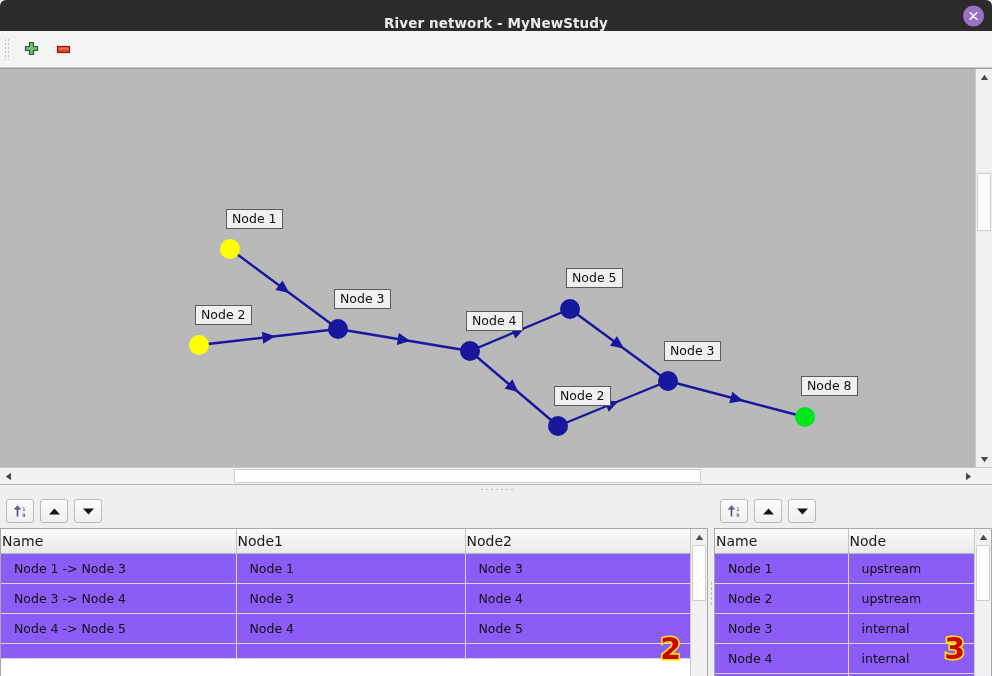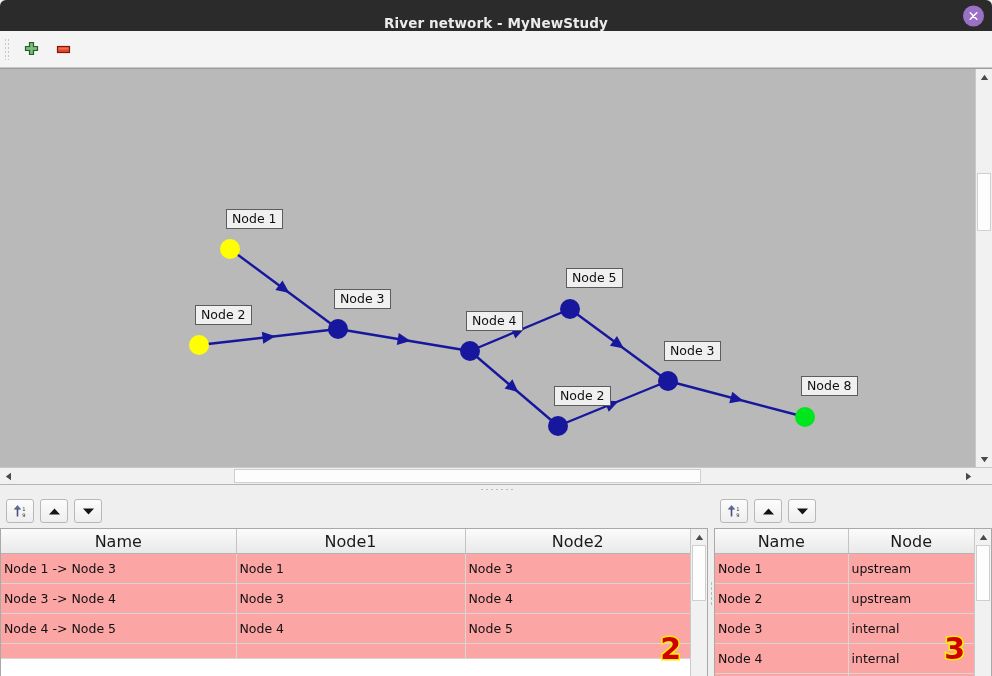--- a/index.html
+++ b/index.html
@@ -211,33 +211,33 @@
     width: 100%;
     font-size: 12.5px;
   }
   table.grid th {
     background: linear-gradient(#fbfbfb, #e9e9e9);
     border-right: 1px solid #c3c3c3;
     border-bottom: 1px solid #b5b5b5;
     font-weight: normal;
     color: #1a1a1a;
     height: 22px;
-    text-align: center;
-    font-size: 16px;
+    text-align: left;
+    font-size: 14px;
     cursor: pointer;
     user-select: none;
   }
   table.grid th:last-child { border-right: none; }
   table.grid td {
     border-right: 1px solid #d6d6d6;
     border-bottom: 1px solid #d6d6d6;
     height: 29px;
-    padding: 0 3px;
+    padding: 0 13px;
     color: #111;
-    background: #fca5a5;
+    background: #8b5cf6;
     white-space: nowrap;
     overflow: hidden;
     text-overflow: ellipsis;
   }
   table.grid td:last-child { border-right: none; }
   table.grid tr.filler td { height: 14px; }
   .marker-tbl {
     position: absolute;
     font-size: 30px; font-weight: bold;
     color: #d00000;

